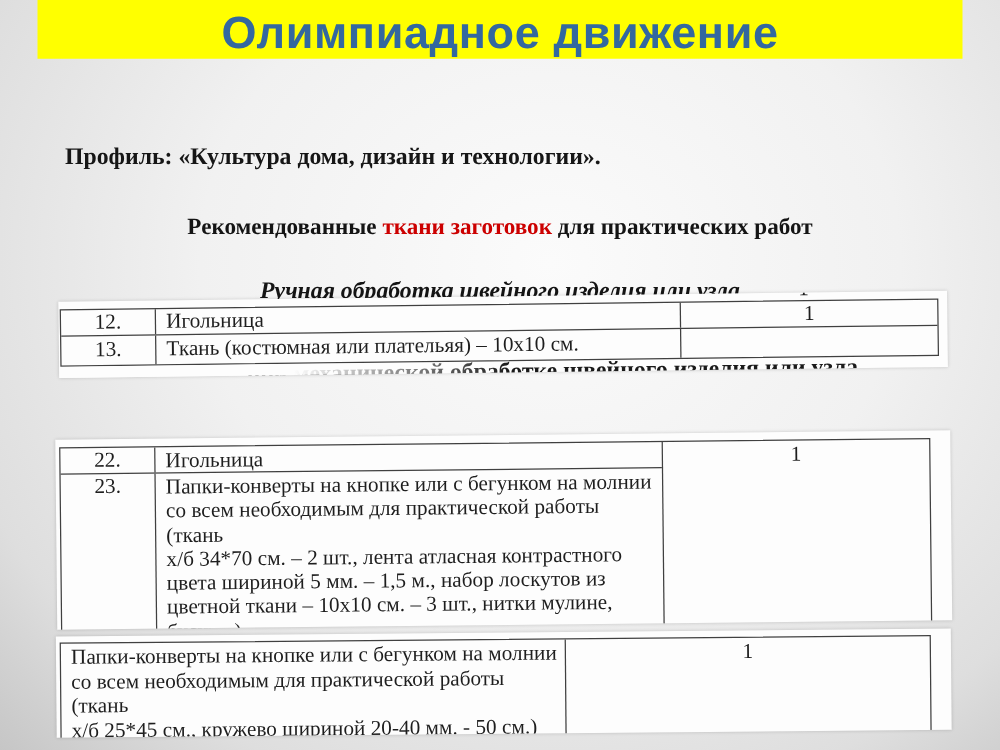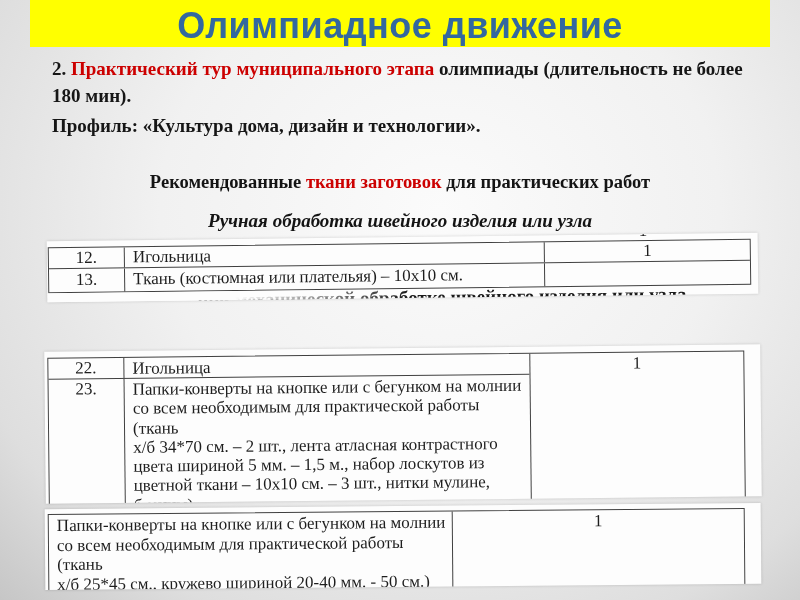--- a/index.html
+++ b/index.html
@@ -16,21 +16,21 @@
   
   .para{position:absolute;left:52px;width:694px;font-weight:700;
         font-size:19px;line-height:26.5px;color:#161616;}
   .p1{top:56px;}
   .p2{top:113px;}
   .red{color:var(--accent-red,#cc0000);}
   .center-head{position:absolute;left:0;width:800px;text-align:center;
                font-weight:700;font-size:18.5px;color:#141414;}
   .rec{top:172px;}
   .sub{font-style:italic;font-size:19px;}
-  .sub1{top:210px;}
+  .sub1{top:222px;}
   .sub2{top:316px;}
   
   .frag{position:absolute;background:#fdfdfd;
         box-shadow:0 0 3px rgba(0,0,0,.18);overflow:hidden;
         font-size:17px;color:#1e1e1e;}
   .frag, .frag *{box-sizing:border-box;}
   .cell-num{width:76px;border-right:1.6px solid #404040;text-align:center;}
   .cell-desc{padding:0 6px 0 8px;}
   .cell-qty{text-align:center;}
   
@@ -70,21 +70,20 @@
 </style>
 </head>
 <body>
 
 <div class="slide">
 
   <div class="banner">
     <span class="banner-title">Олимпиадное движение</span>
   </div>
 
-  <div class="para p1"><span>2. </span><span class="red">Практический тур муниципального этапа</span><span> олимпиады (длительность не более 180 мин).</span></div>
 
   <div class="para p2">Профиль: «Культура дома, дизайн и технологии».</div>
 
   <div class="center-head rec"><span>Рекомендованные </span><span class="red">ткани заготовок</span><span> для практических работ</span></div>
 
   <div class="center-head sub sub1">Ручная обработка швейного изделия или узла</div>
 
   <div class="frag f1">
     <div class="f1-top">
       <span>1</span>

